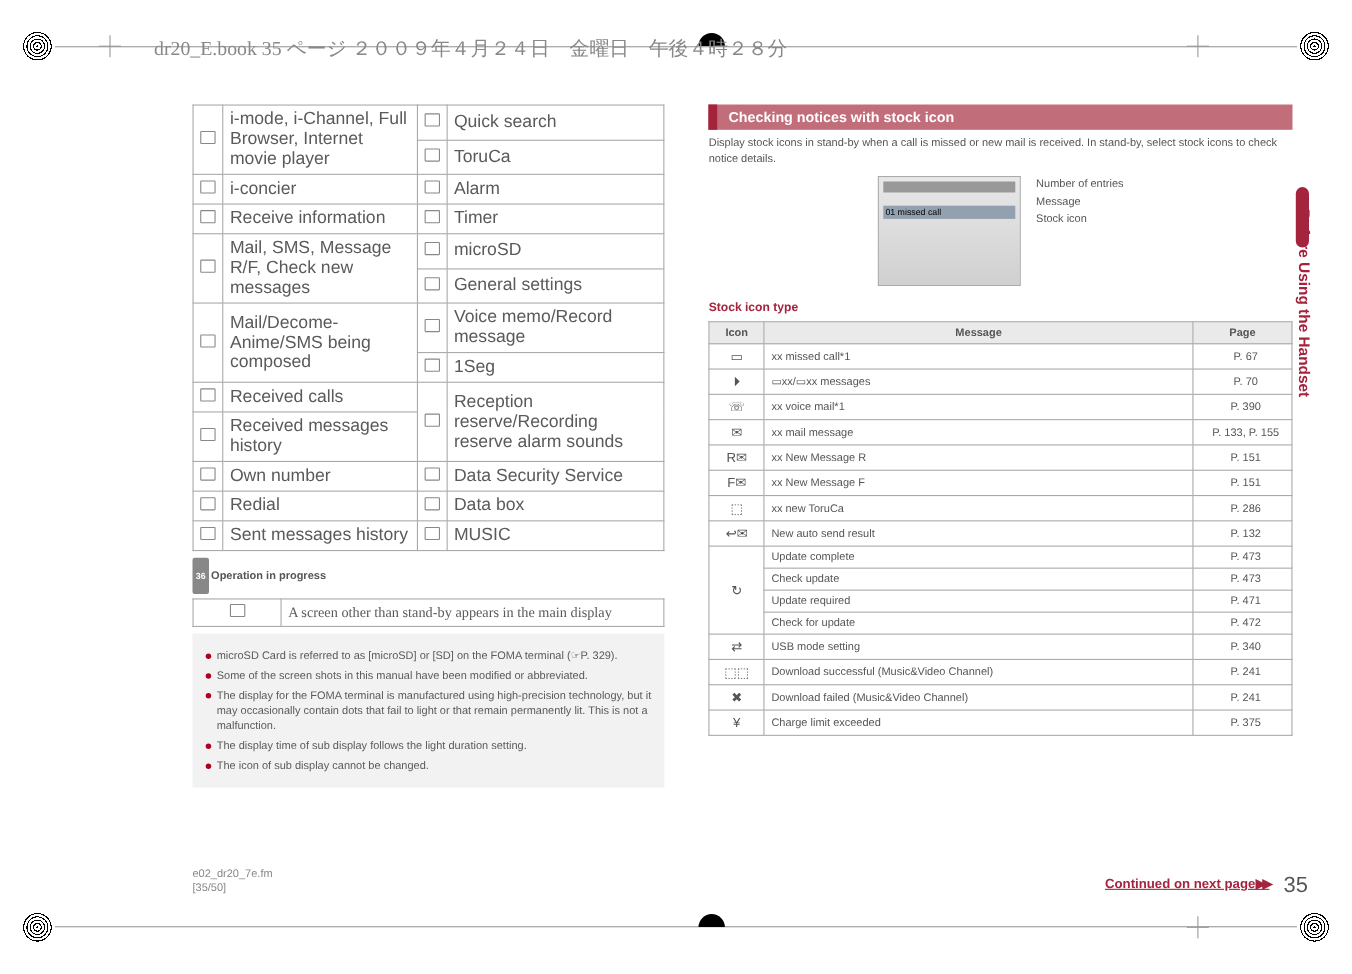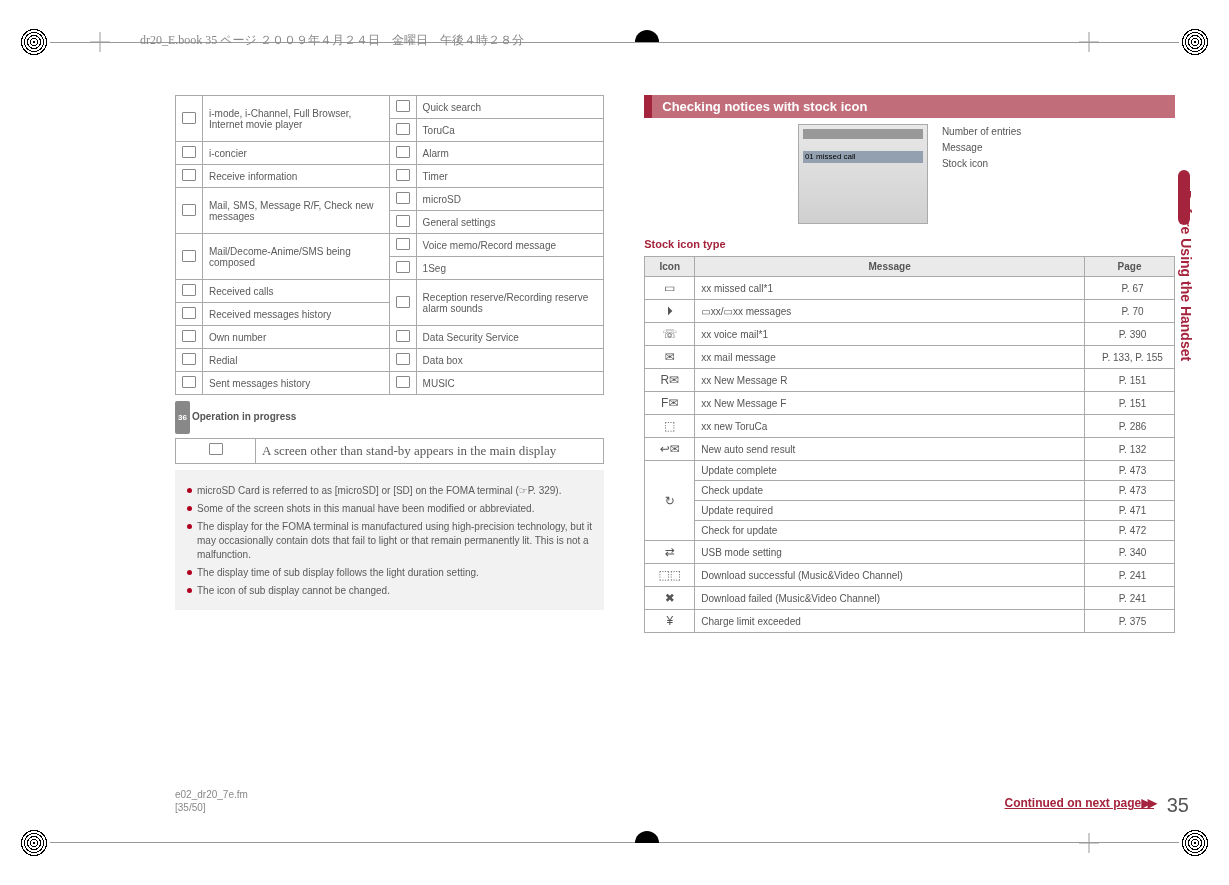--- a/index.html
+++ b/index.html
@@ -39,36 +39,36 @@
   .half-target { position:absolute; width:24px; height:24px;
     background: conic-gradient(#000 0 90deg, transparent 90deg 270deg, #000 270deg 360deg);
     border-radius:50%; }
   .ht1 { top:30px; left:50%; margin-left:20px; }
   .ht2 { bottom:30px; left:50%; margin-left:20px; }
 
   .header-text {
     position: absolute;
     top: 32px; left: 140px;
     font-family: "MS Mincho", serif;
-    font-size: 12px; color: #888;
+    font-size: 18px; color: #888;
   }
 
   .page-wrap {
     position: absolute;
     top: 95px; left: 175px;
     width: 1000px;
     display: flex;
     gap: 40px;
   }
   .col { width: 440px; }
 
   table.icon-table {
     border-collapse: collapse;
     width: 100%;
-    font-size: 10px;
+    font-size: 16px;
     color: #5a5a5a;
   }
   table.icon-table td {
     border: 0.5px solid #aaa;
     padding: 4px 6px;
     vertical-align: middle;
   }
   .icon-cell { width: 24px; text-align:center; }
   .icon-box {
     display:inline-block; width:14px; height:12px;
@@ -244,20 +244,21 @@
         <li>Some of the screen shots in this manual have been modified or abbreviated.</li>
         <li>The display for the FOMA terminal is manufactured using high-precision technology, but it may occasionally contain dots that fail to light or that remain permanently lit. This is not a malfunction.</li>
         <li>The display time of sub display follows the light duration setting.</li>
         <li>The icon of sub display cannot be changed.</li>
       </ul>
     </div>
   </div>
 
   <div class="col" style="width:544px;">
     <div class="section-header">Checking notices with stock icon</div>
+    <div class="body-text">Display stock icons in stand-by when a call is missed or new mail is received. In stand-by, select stock icons to check notice details.</div>
 
     <div class="screenshot-area">
       <div class="phone-shot">
         <div class="bar1"></div>
         <div class="bar2">01 missed call</div>
       </div>
       <div class="annot">
         <div>Number of entries</div>
         <div>Message</div>
         <div>Stock icon</div>

